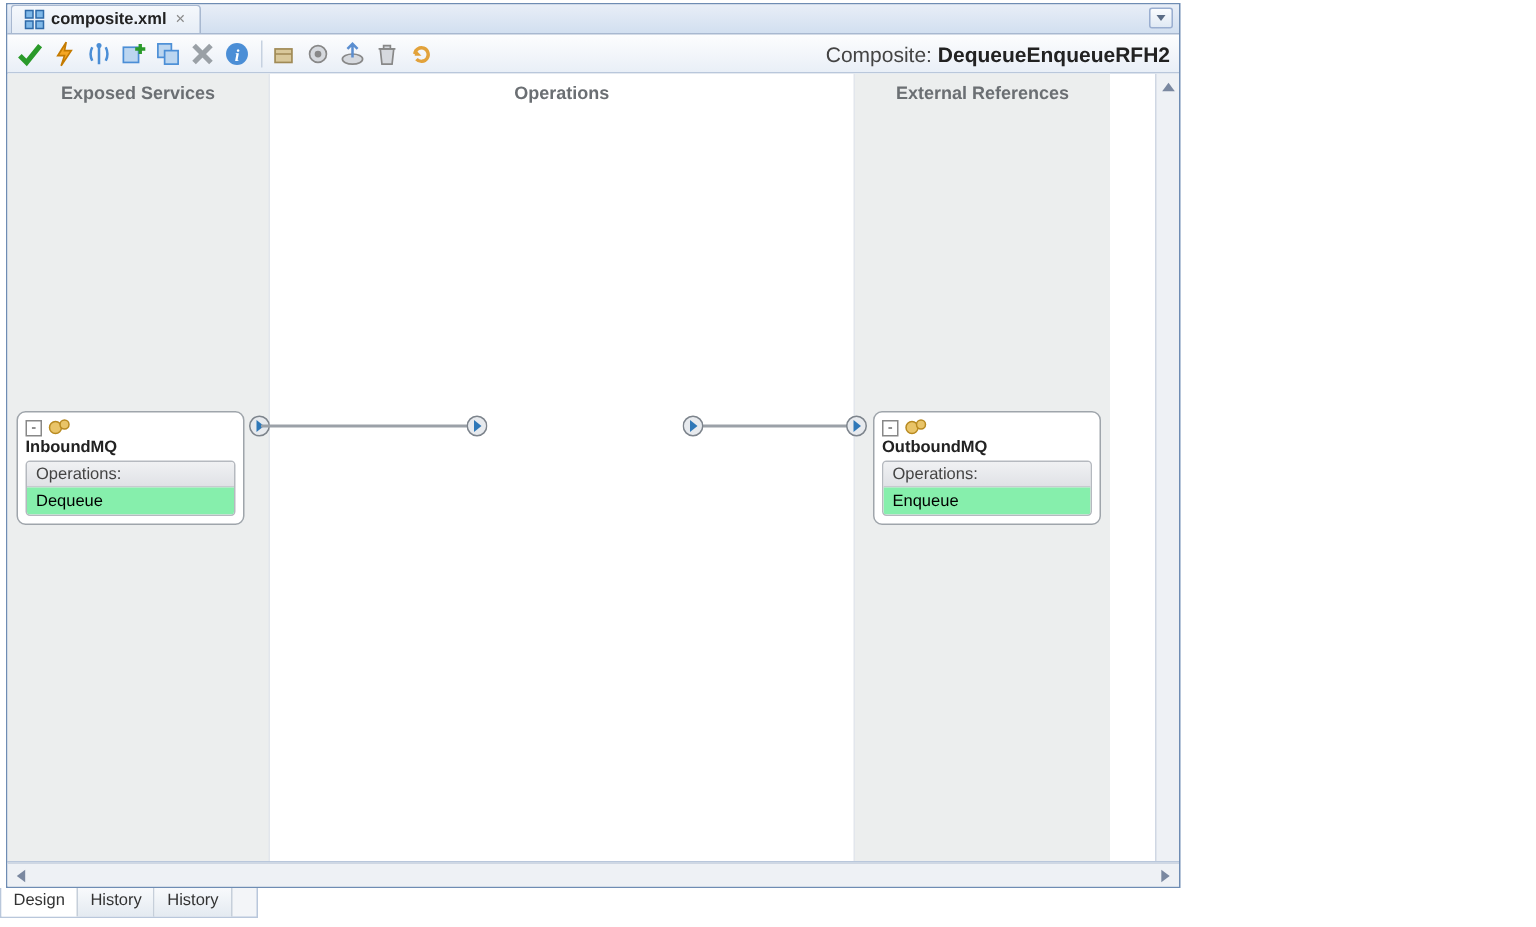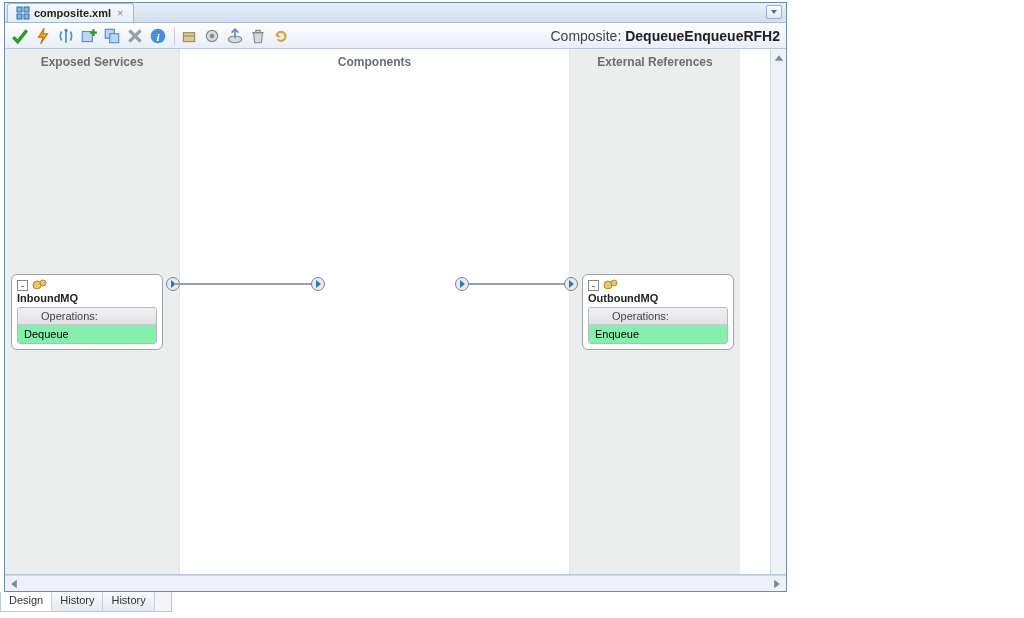--- a/index.html
+++ b/index.html
@@ -122,21 +122,21 @@
 .svc-name { font-weight:bold; color:#222; }
 .ops {
   margin-top:3px;
   border:1px solid #b5b9bf;
   border-radius:3px;
   overflow:hidden;
 }
 .ops-title {
   background: linear-gradient(#f0f1f3,#e0e2e6);
   border-bottom:1px solid #c7cacf;
-  padding: 2px 23px;
+  padding: 2px 6px;
   color:#444;
 }
 .ops-item {
   background:#86efac;
   padding: 3px 6px;
 }
 .comp-box {
   position:absolute;
   top: 206px;
   left: 140px;
@@ -322,21 +322,21 @@
           </div>
           <div class="svc-name">InboundMQ</div>
           <div class="ops">
             <div class="ops-title">Operations:</div>
             <div class="ops-item">Dequeue</div>
           </div>
         </div>
       </div>
 
       <div class="lane center">
-        <div class="lane-title">Components</div>
+        <div class="lane-title">Operations</div>
 
         <div class="wire" style="top:234px; left:-6px; width:146px;"></div>
         <div class="wire" style="top:234px; left:280px; width:150px;"></div>
 
         <div class="port" style="top:226px; left:131px;">
           <svg viewBox="0 0 14 18">
               <circle cx="7" cy="9" r="6.5" fill="#e7eaee" stroke="#7d848c"></circle>
               <path d="M5 5 L10 9 L5 13 Z" fill="#2f78b8"></path>
             </svg>
         </div>

